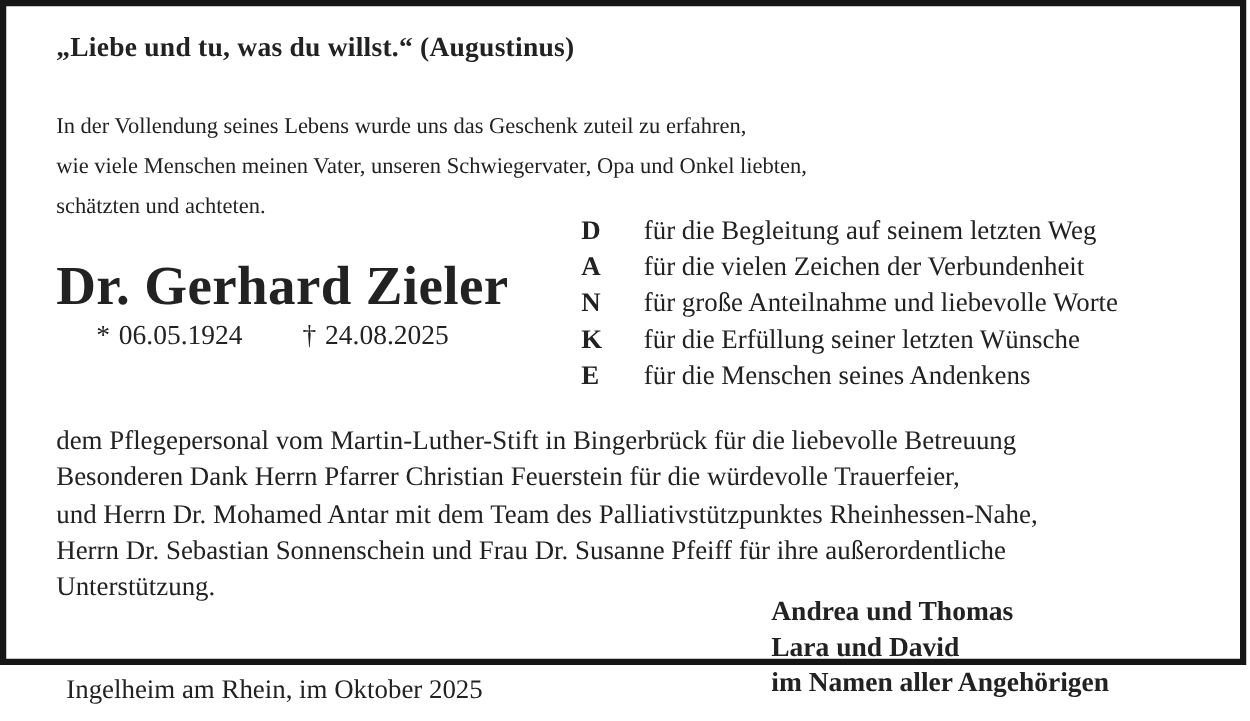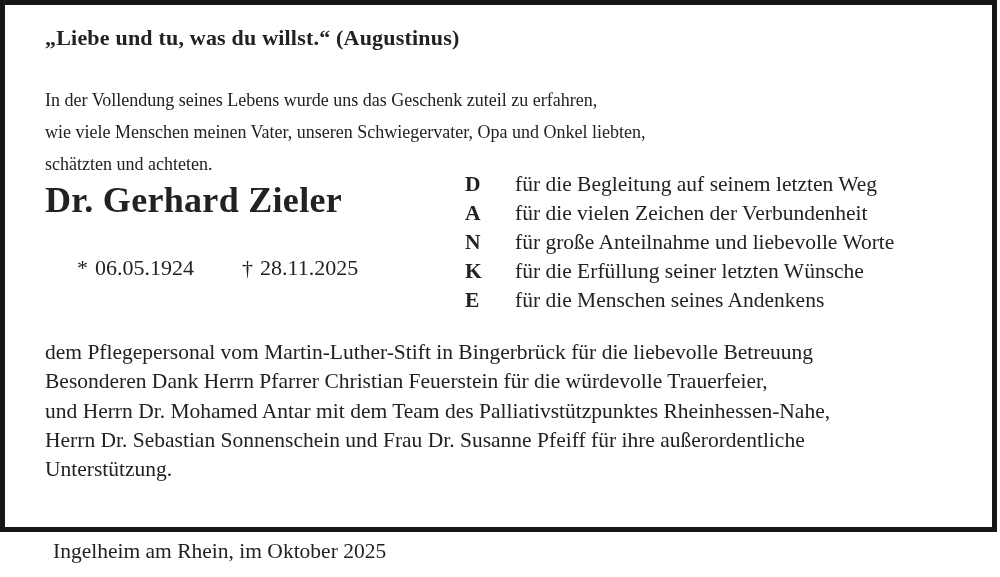--- a/index.html
+++ b/index.html
@@ -27,22 +27,22 @@
   .intro {
     position: absolute;
     left: 40px; top: 60px;
     font-size: 18px;
     line-height: 32px;
     white-space: nowrap;
     margin-top: 19px;
   }
   .deceased-name {
     position: absolute;
-    left: 40px; top: 174px;
-    font-size: 36px;
+    left: 40px; top: 198px;
+    font-size: 44px;
     font-weight: bold;
     letter-spacing: 0.3px;
     white-space: nowrap;
   }
   .dates-row {
     position: absolute;
     left: 72px; top: 250px;
     font-size: 22px;
     white-space: nowrap;
   }
@@ -92,21 +92,21 @@
 
   <div class="intro">
     <div>In der Vollendung seines Lebens wurde uns das Geschenk zuteil zu erfahren,</div>
     <div>wie viele Menschen meinen Vater, unseren Schwiegervater, Opa und Onkel liebten,</div>
     <div>schätzten und achteten.</div>
   </div>
 
   <div class="deceased-name">Dr. Gerhard Zieler</div>
 
   <div class="dates-row">
-    <span class="birth-group"><span class="date-symbol">*</span><span>06.05.1924</span></span><span class="death-group"><span class="date-symbol">†</span><span>28.11.2025</span></span>
+    <span class="birth-group"><span class="date-symbol">*</span><span>06.05.1924</span></span><span class="death-group"><span class="date-symbol">†</span><span>24.08.2025</span></span>
   </div>
 
   <div class="danke-block">
     <div class="danke-row">
       <span class="danke-letter">D</span>
       <span class="danke-text">für die Begleitung auf seinem letzten Weg</span>
     </div>
     <div class="danke-row">
       <span class="danke-letter">A</span>
       <span class="danke-text">für die vielen Zeichen der Verbundenheit</span>
@@ -126,16 +126,21 @@
   </div>
 
   <div class="thanks">
     <div>dem Pflegepersonal vom Martin-Luther-Stift in Bingerbrück für die liebevolle Betreuung</div>
     <div>Besonderen Dank Herrn Pfarrer Christian Feuerstein für die würdevolle Trauerfeier,</div>
     <div>und Herrn Dr. Mohamed Antar mit dem Team des Palliativstützpunktes Rheinhessen-Nahe,</div>
     <div>Herrn Dr. Sebastian Sonnenschein und Frau Dr. Susanne Pfeiff für ihre außerordentliche</div>
     <div>Unterstützung.</div>
   </div>
 
+  <div class="signature">
+    <div>Andrea und Thomas</div>
+    <div>Lara und David</div>
+    <div>im Namen aller Angehörigen</div>
+  </div>
 
   <div class="place-date">Ingelheim am Rhein, im Oktober 2025</div>
 
 </div>
 
 </body></html>

